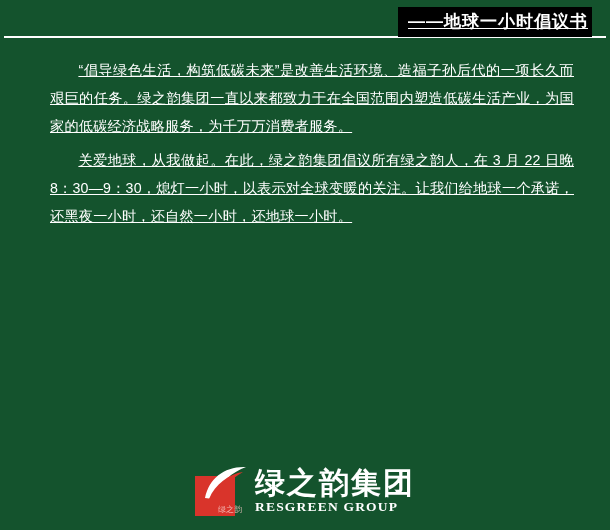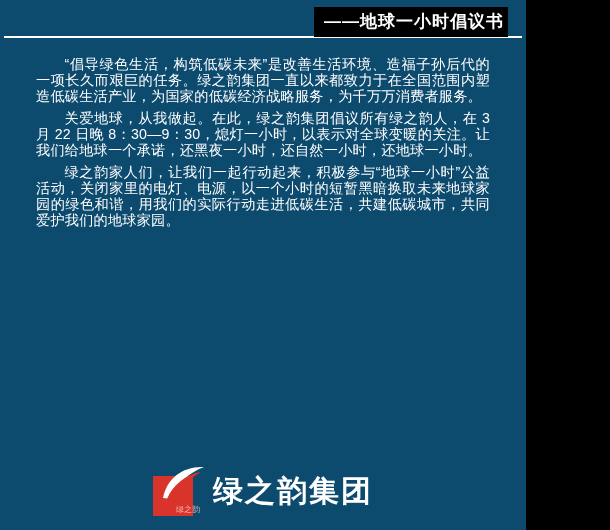--- a/index.html
+++ b/index.html
@@ -9,23 +9,24 @@
   body {
     width: 610px;
     height: 530px;
     background: #000000;
     font-family: "Liberation Sans", sans-serif;
     color: #ffffff;
     overflow: hidden;
   }
   .page {
     position: relative;
-    width: 526px;
+    width: 610px;
     height: 530px;
-    background: #0c4a6e;
+    background: #14532d;
+    text-decoration: underline;
   }
   
   .header {
     position: relative;
     height: 44px;
     display: flex;
     align-items: center;
     justify-content: flex-end;
     padding-right: 18px;
     box-sizing: border-box;
@@ -50,26 +51,26 @@
     line-height: 30px;
     white-space: nowrap;
   }
   
   .article {
     padding: 12px 36px 0 36px;
     box-sizing: border-box;
   }
   .para {
     font-size: 14.2px;
-    line-height: 16px;
+    line-height: 28px;
     color: #ffffff;
     text-indent: 2em;
     text-align: justify;
     text-justify: inter-ideograph;
-    margin: 0 0 6px 0;
+    margin: 0 0 6px 14px;
     letter-spacing: 0.2px;
   }
   
   .logo-area {
     position: absolute;
     left: 0;
     right: 0;
     bottom: 14px;
     display: flex;
     align-items: center;
@@ -142,32 +143,32 @@
 <div class="page">
 
   <div class="header">
     <div class="header-rule"></div>
     <div class="header-title">——地球一小时倡议书</div>
   </div>
 
   <div class="article">
     <p class="para">“倡导绿色生活，构筑低碳未来”是改善生活环境、造福子孙后代的一项长久而艰巨的任务。绿之韵集团一直以来都致力于在全国范围内塑造低碳生活产业，为国家的低碳经济战略服务，为千万万消费者服务。</p>
     <p class="para">关爱地球，从我做起。在此，绿之韵集团倡议所有绿之韵人，在 3 月 22 日晚 8：30—9：30，熄灯一小时，以表示对全球变暖的关注。让我们给地球一个承诺，还黑夜一小时，还自然一小时，还地球一小时。</p>
-    <p class="para">绿之韵家人们，让我们一起行动起来，积极参与“地球一小时”公益活动，关闭家里的电灯、电源，以一个小时的短暂黑暗换取未来地球家园的绿色和谐，用我们的实际行动走进低碳生活，共建低碳城市，共同爱护我们的地球家园。</p>
   </div>
 
   <div class="logo-area">
     <div class="logo">
       <div class="logo-mark">
         <div class="sq"></div>
         <svg class="swoosh" viewBox="0 0 44 34">
           <path d="M2 32 C 6 12, 22 0, 43 1 C 30 6, 16 16, 10 33 Z" fill="#ffffff"></path>
           <path d="M6 33 C 12 18, 26 8, 40 6 C 28 13, 17 22, 13 33 Z" fill="#d9342b"></path>
         </svg>
         <div class="seal">绿之韵</div>
       </div>
       <div class="logo-text">
         <div class="logo-cn">绿之韵集团</div>
+        <div class="logo-en">RESGREEN GROUP</div>
       </div>
     </div>
   </div>
 
 </div>
 
 </body></html>

